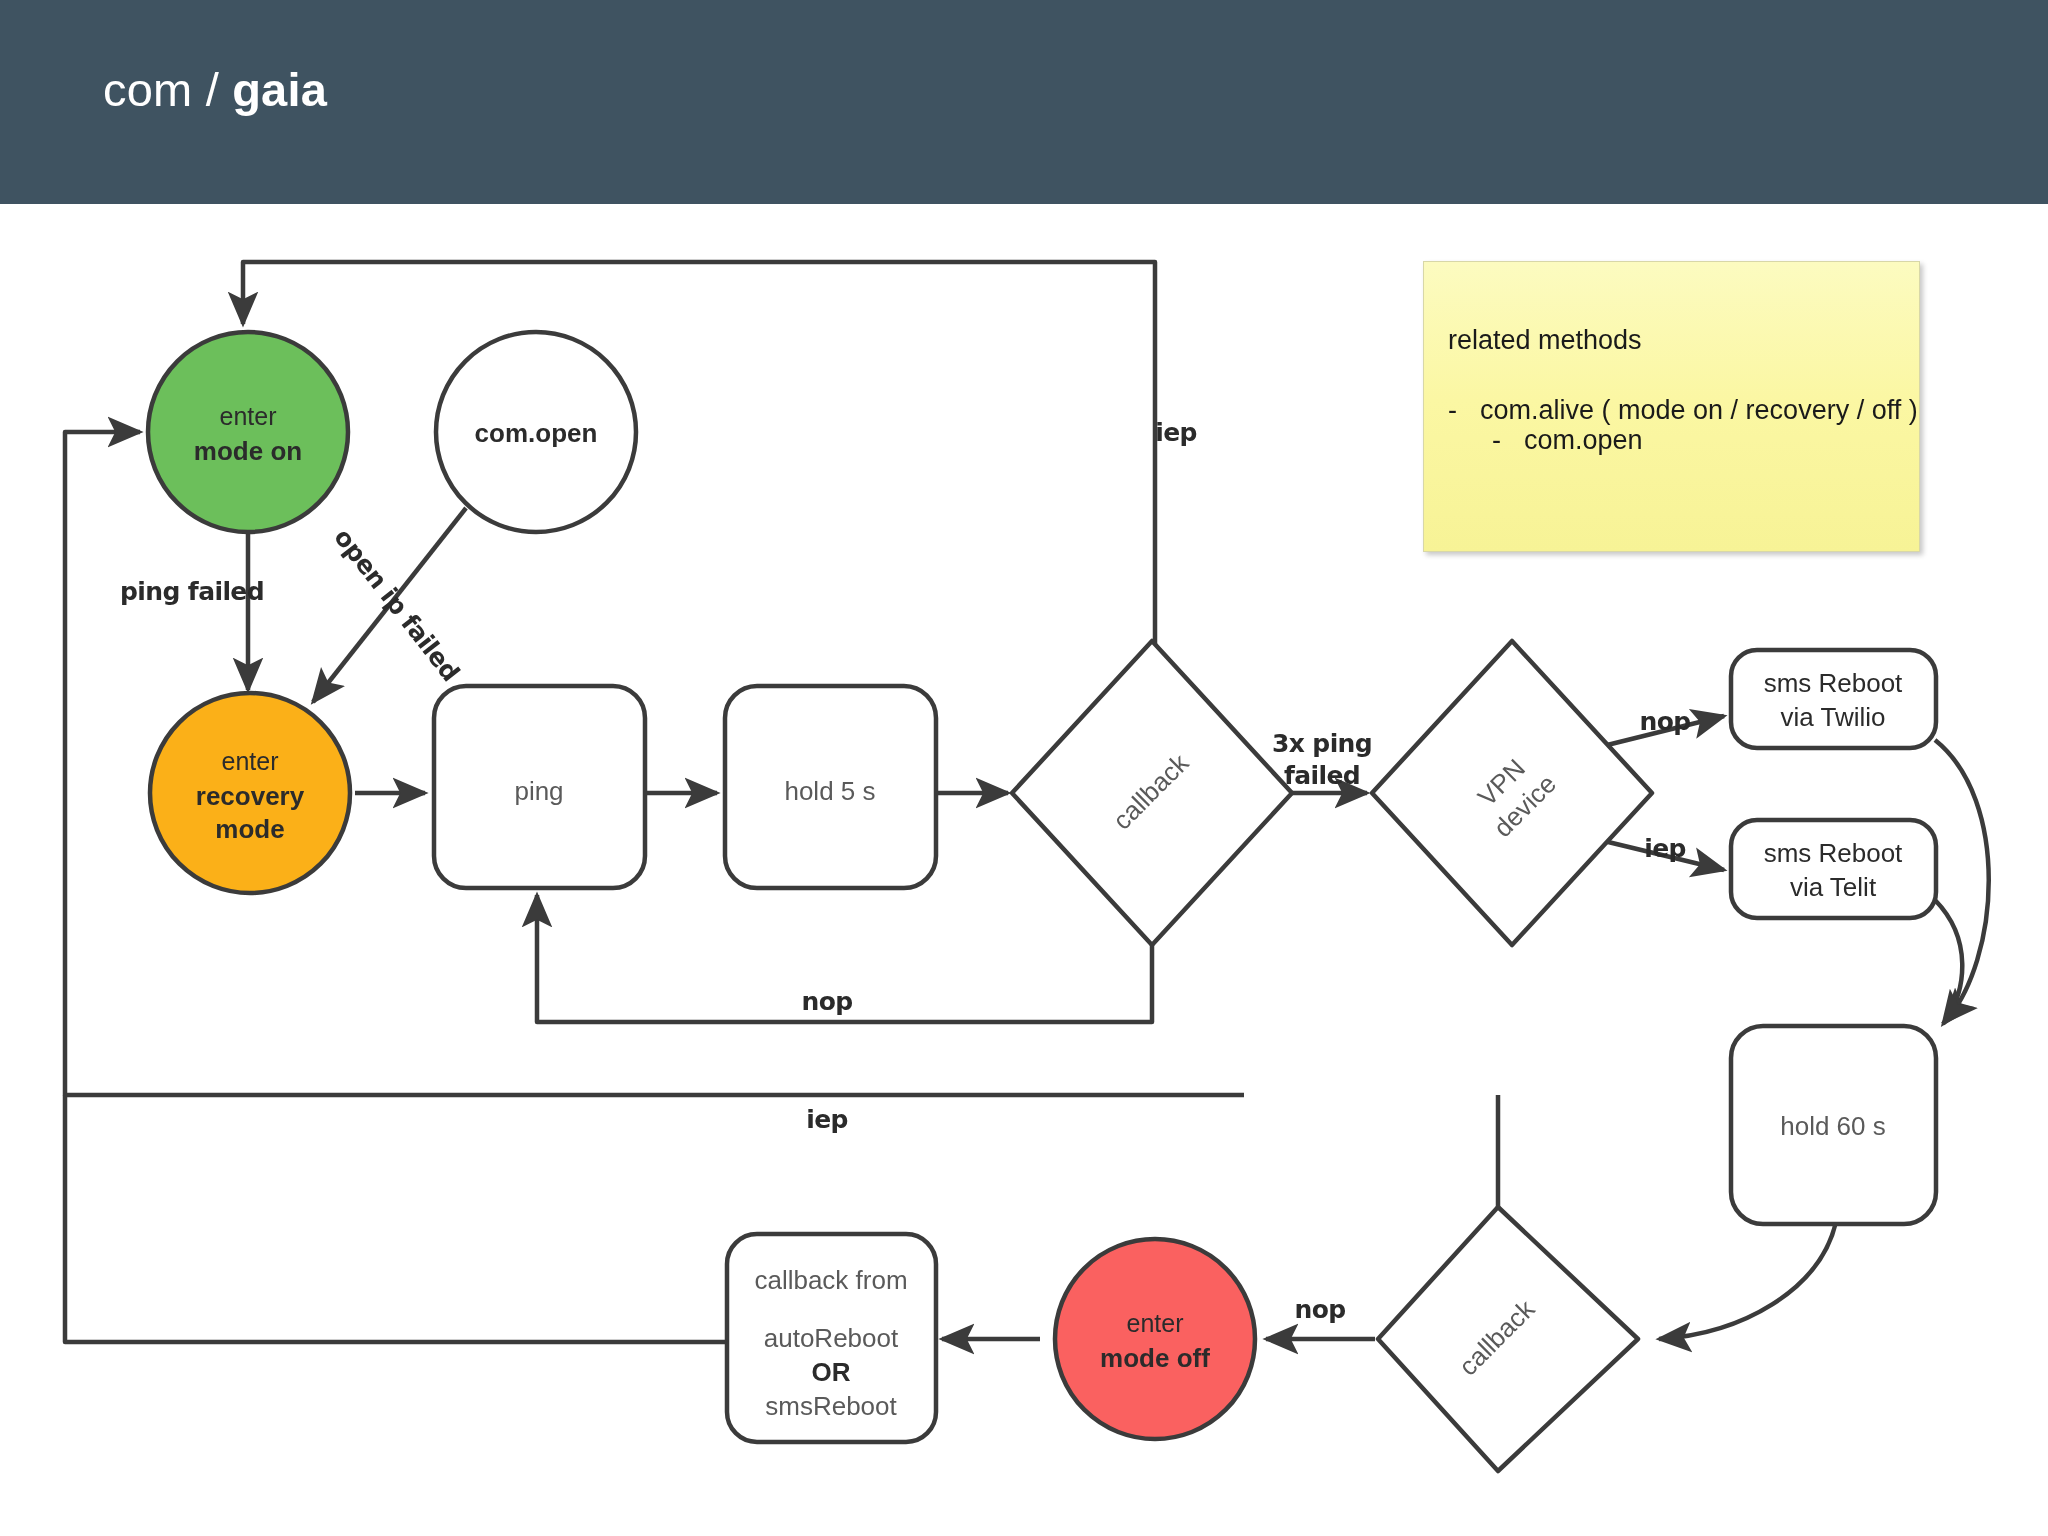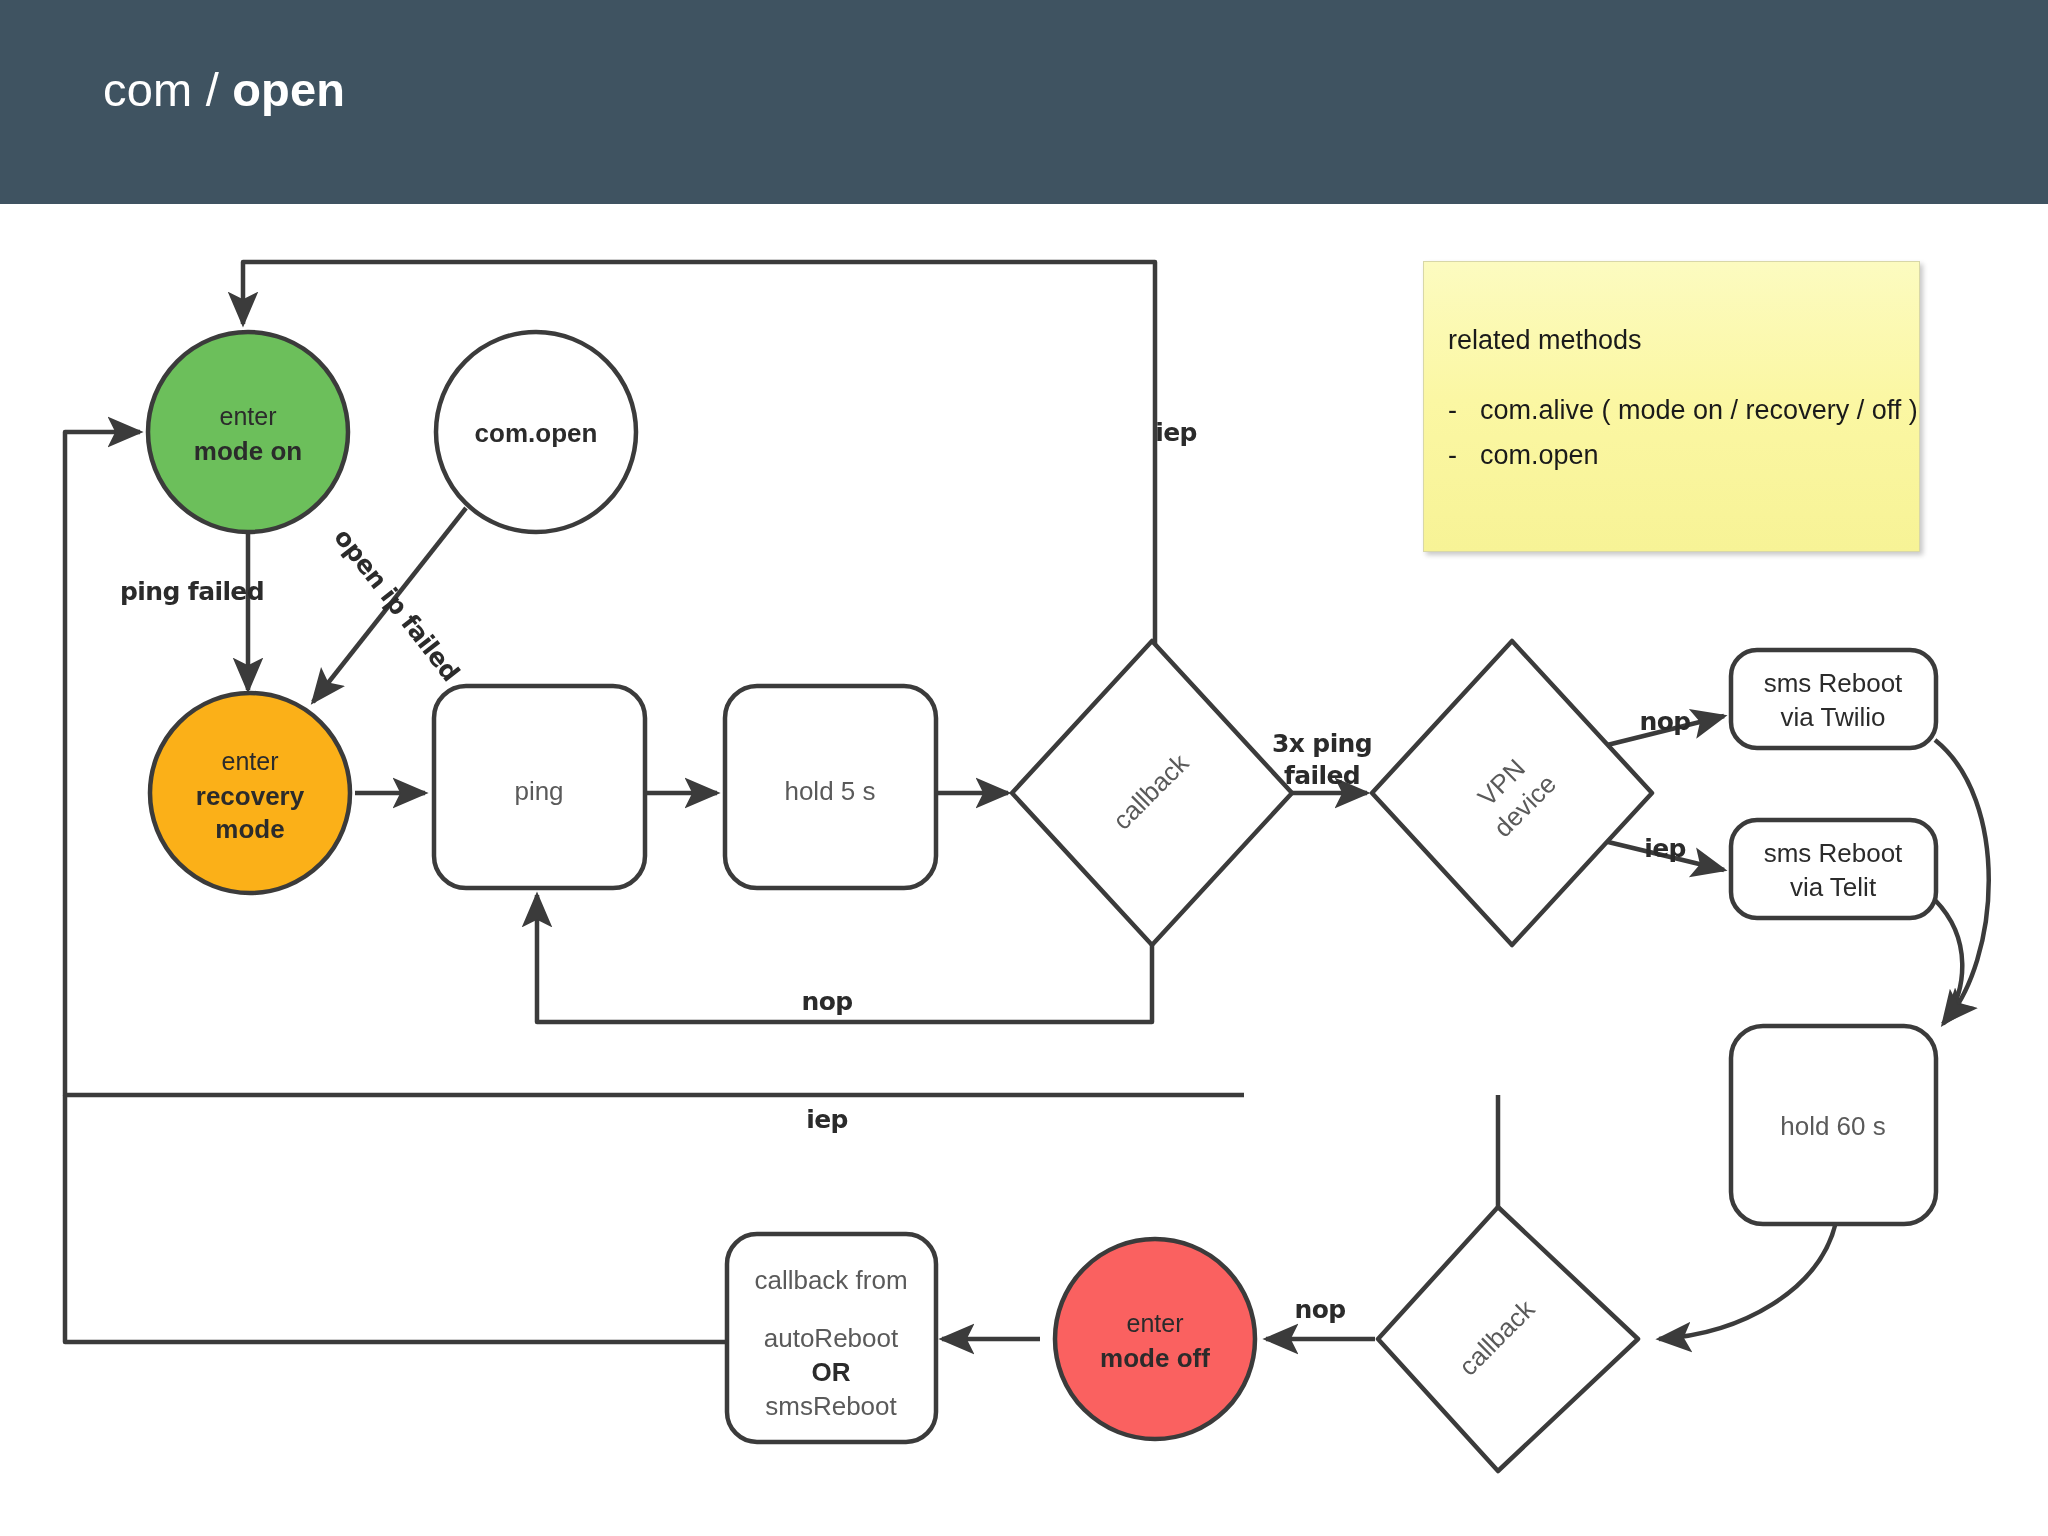--- a/index.html
+++ b/index.html
@@ -67,21 +67,21 @@
     font-size: 27px;
     color: #1a1a1a;
     font-family: "Liberation Sans", sans-serif;
     white-space: nowrap;
   }
   .note-line .dash {
     display: inline-block;
     width: 32px;
   }
   #note-line-0 { top: 133px; }
-  #note-line-1 { top: 178px; }
+  #note-line-1 { top: 163px; margin-left: 44px; }
 
   
   #canvas {
     position: absolute;
     left: 0; top: 0;
     width: 2048px;
     height: 1536px;
   }
   .node-text {
     font-family: "Liberation Sans", sans-serif;
@@ -113,21 +113,21 @@
     stroke-width: 4.5;
     stroke-linejoin: round;
   }
 </style>
 </head>
 <body>
 
 <div id="stage">
 
   <div id="header">
-    <div id="header-title"><span>com</span><span>&nbsp;</span><span>/</span><span>&nbsp;</span><span class="strong">open</span></div>
+    <div id="header-title"><span>com</span><span>&nbsp;</span><span>/</span><span>&nbsp;</span><span class="strong">gaia</span></div>
   </div>
 
   <div id="note">
     <div id="note-title">related methods</div>
     <div class="note-line" id="note-line-0"><span class="dash">-</span><span>com.alive ( mode on / recovery / off )</span></div>
     <div class="note-line" id="note-line-1"><span class="dash">-</span><span>com.open</span></div>
   </div>
 
   <svg id="canvas" viewBox="0 0 2048 1536">
     <defs>

